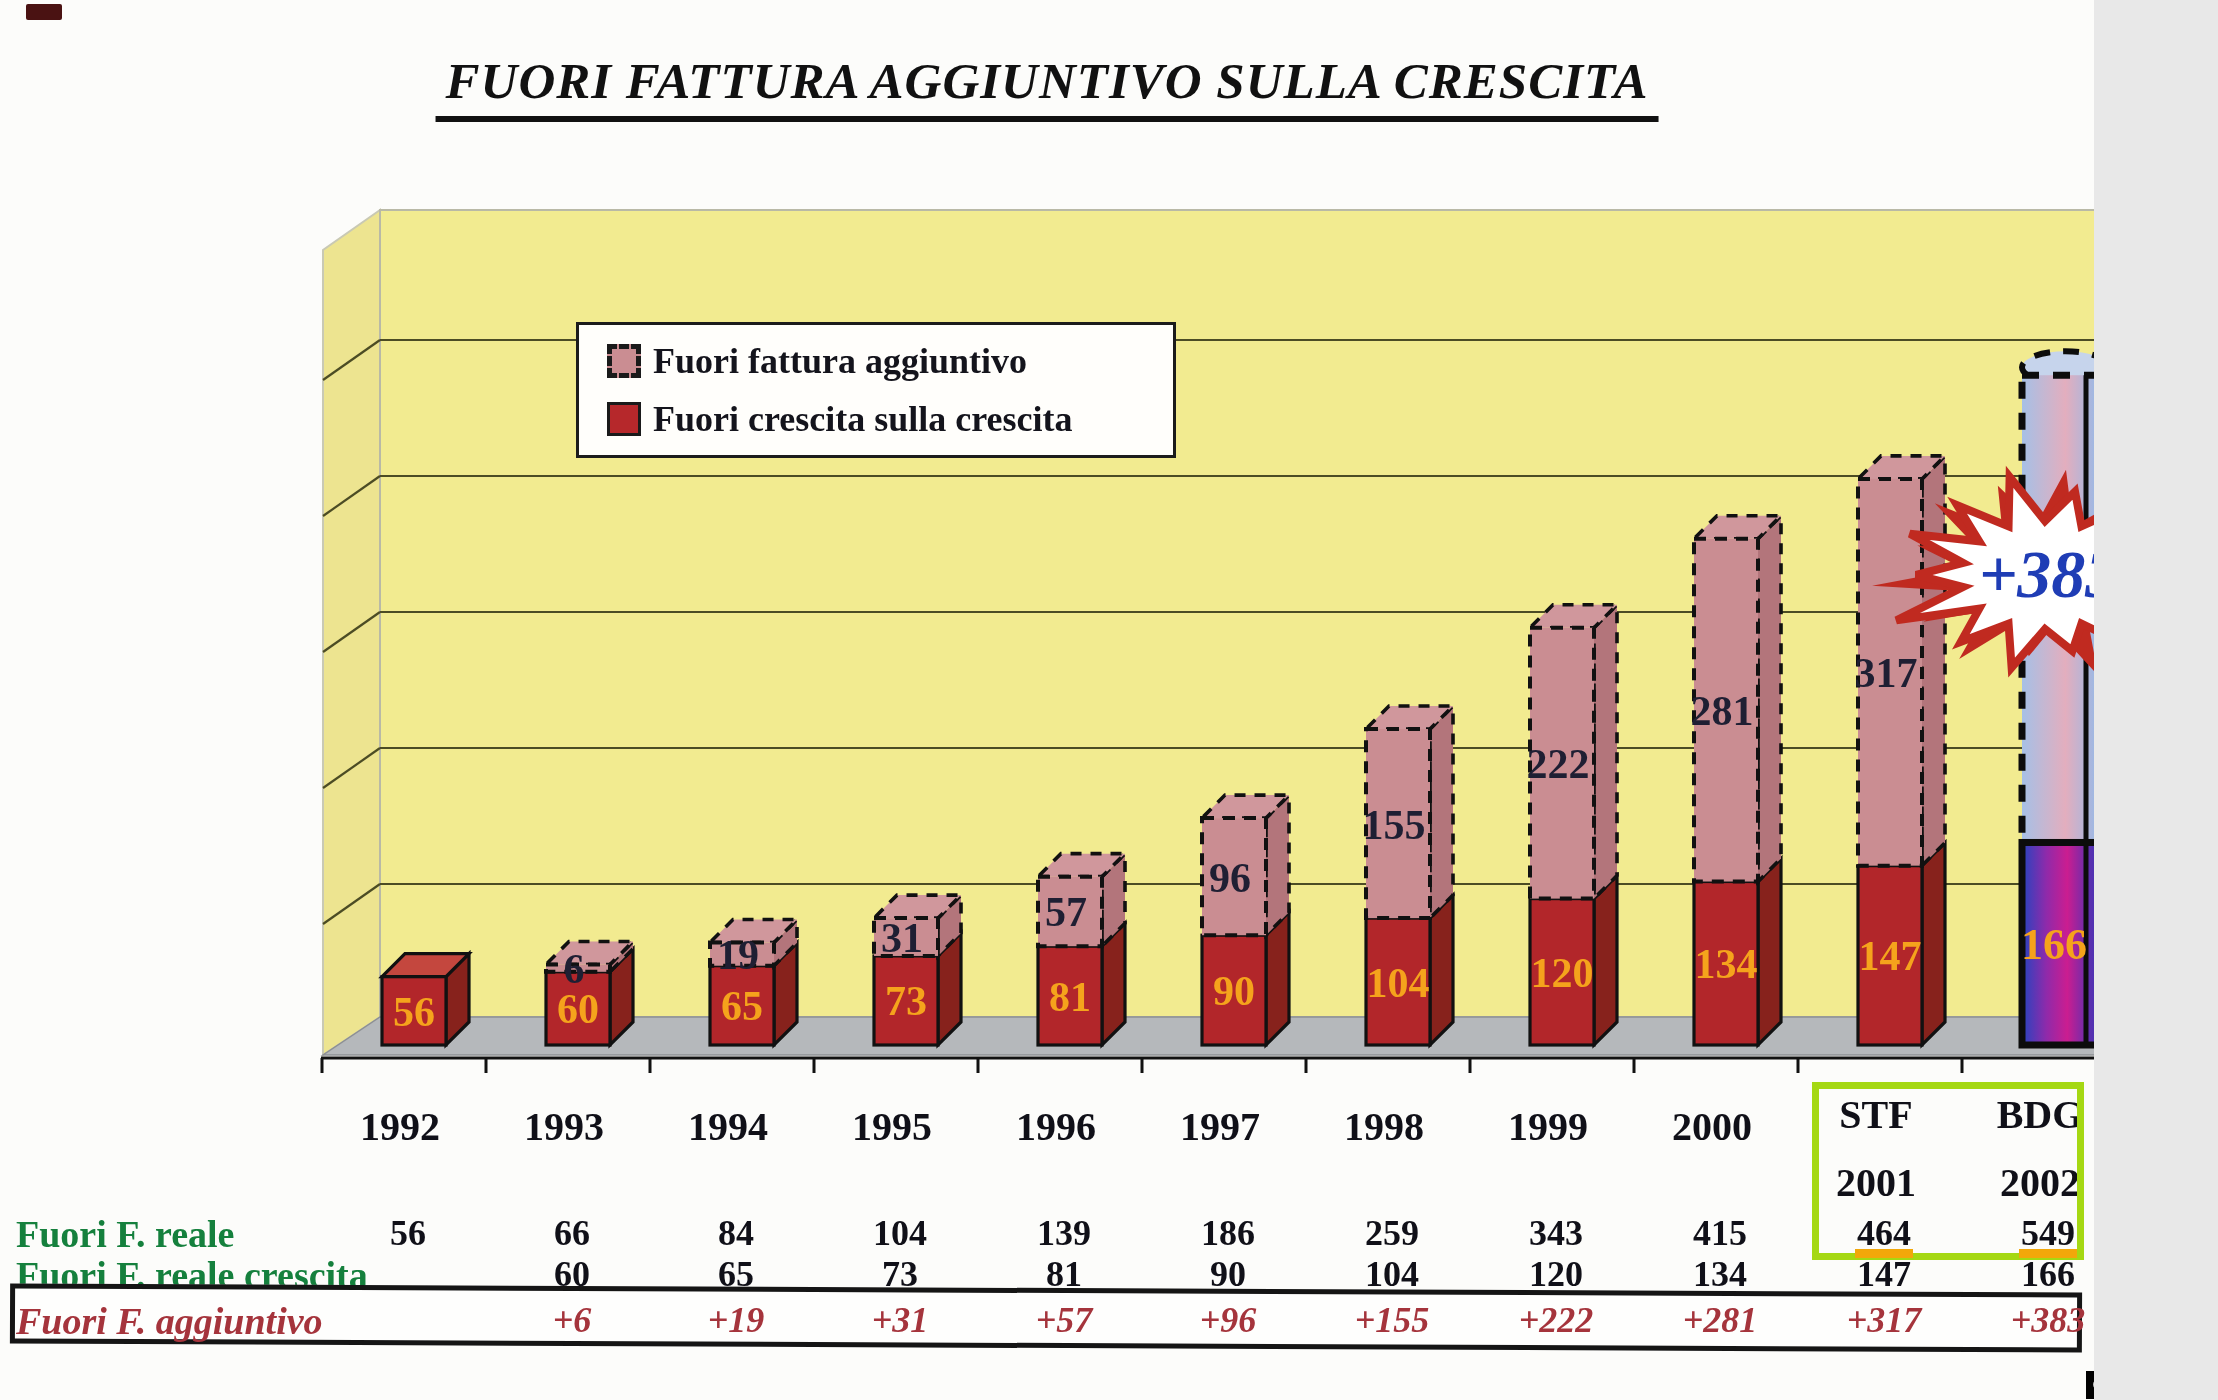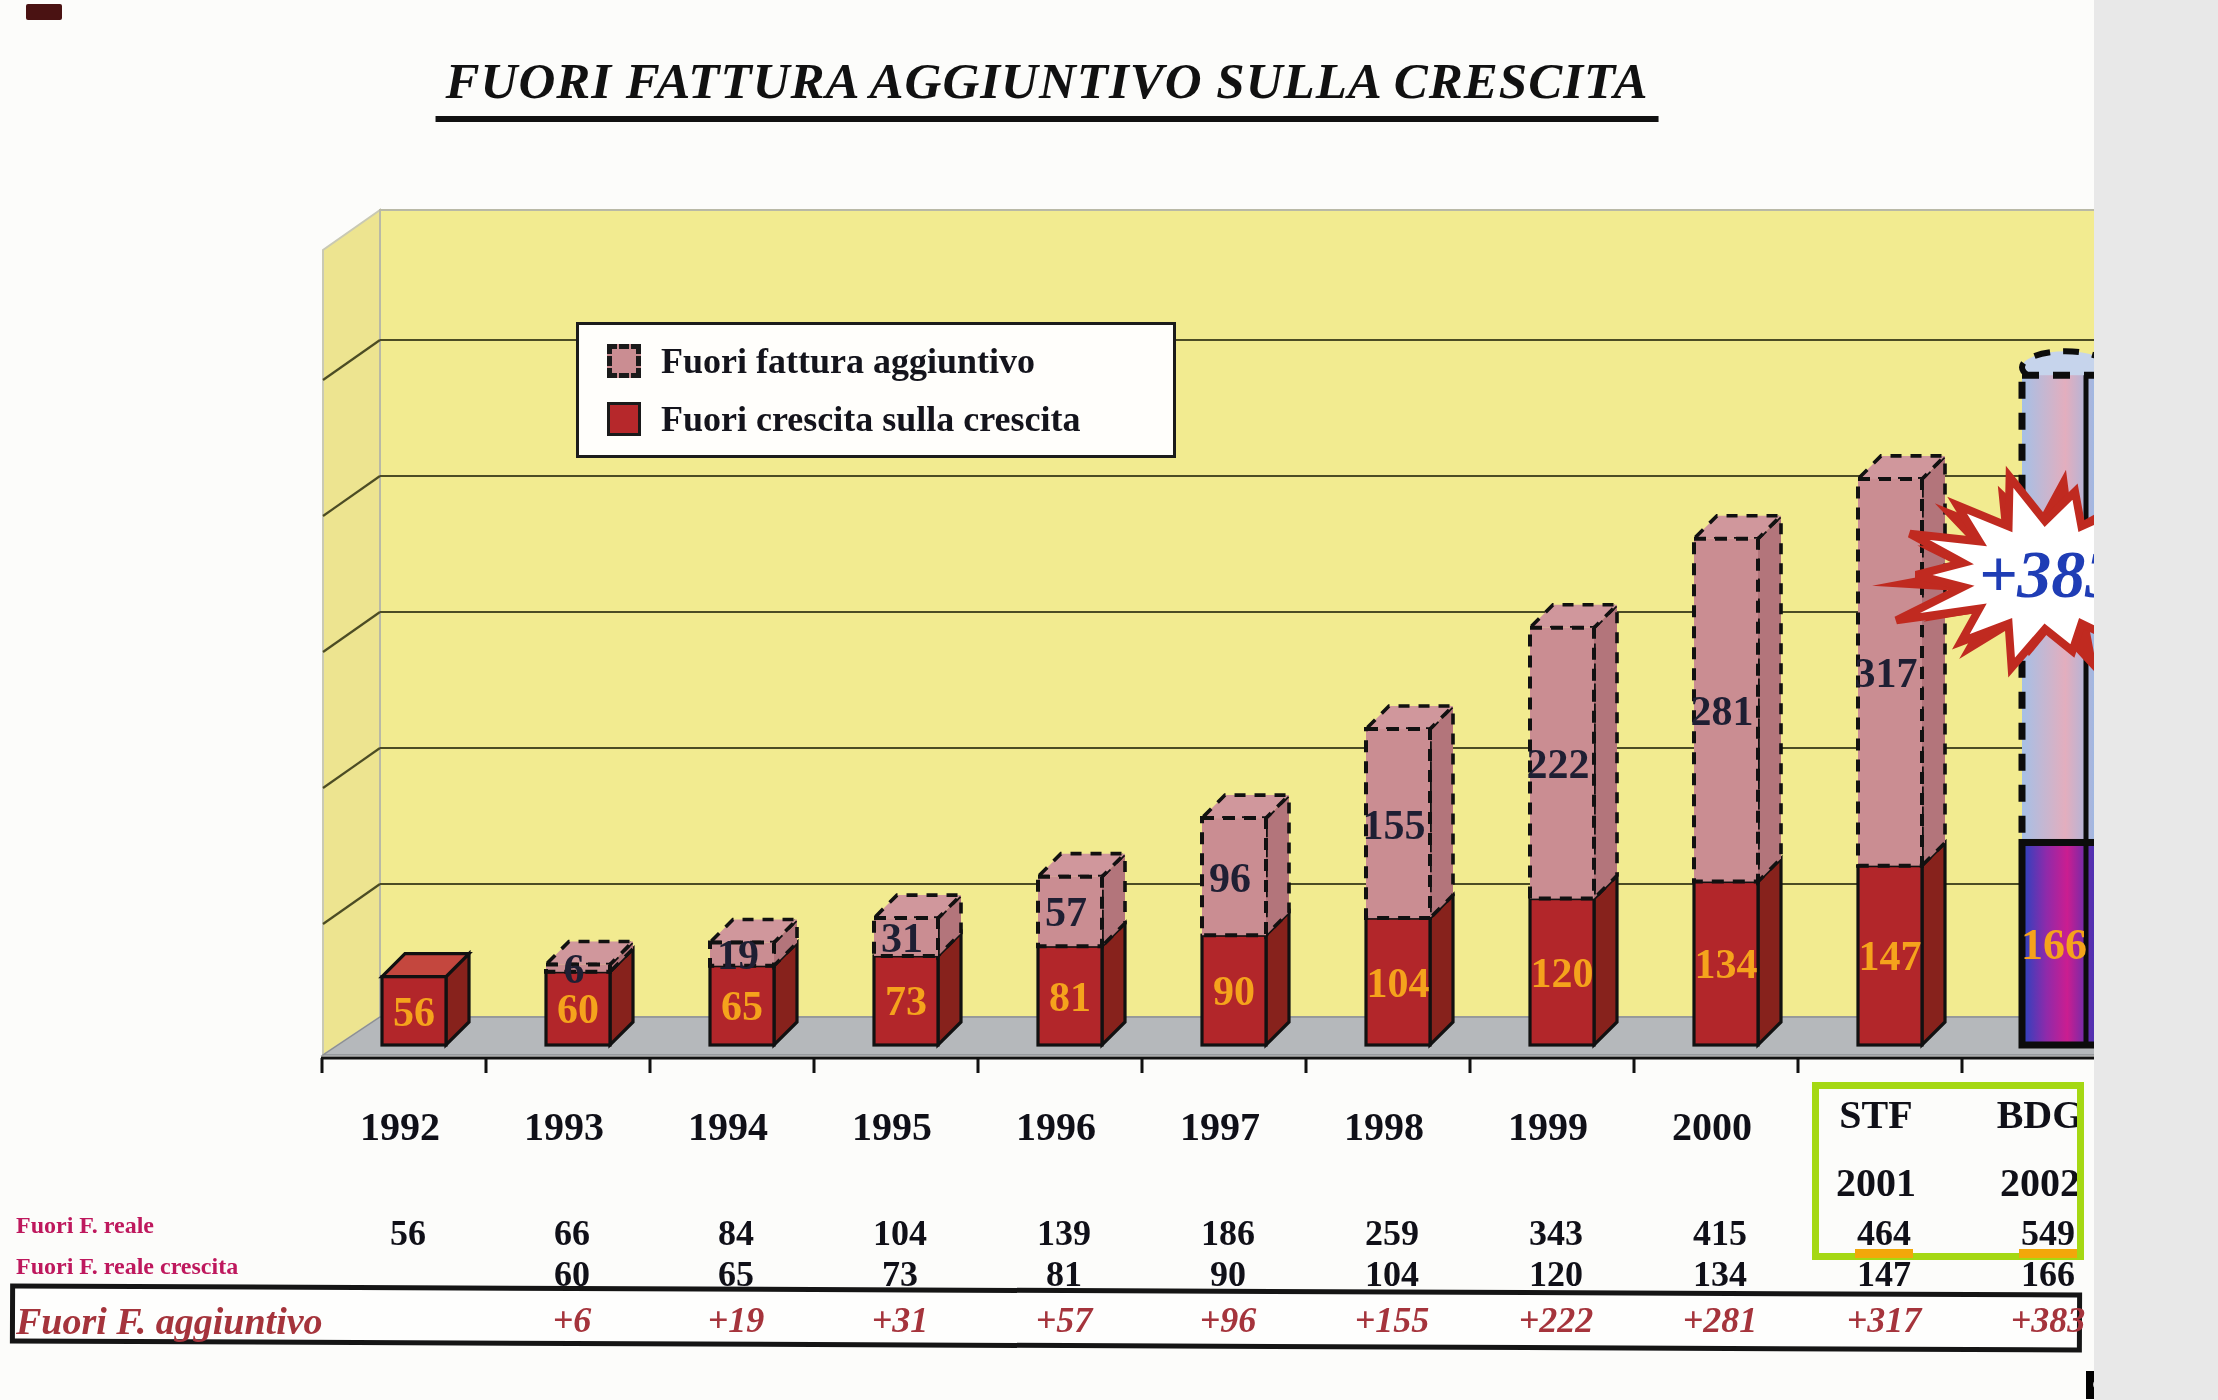--- a/index.html
+++ b/index.html
@@ -6,26 +6,26 @@
   .page{position:relative;width:2094px;height:1400px;background:#fcfcfa;overflow:hidden;
         font-family:"Liberation Serif","DejaVu Serif",serif;}
   .scan-mark{position:absolute;left:26px;top:4px;width:36px;height:16px;background:#4a1212;border-radius:2px;}
   .title{position:absolute;left:50%;top:52px;transform:translateX(-50%);margin:0;
          font-size:51px;font-weight:bold;font-style:italic;letter-spacing:1px;color:#111;
          border-bottom:6px solid #111;padding:0 10px 6px 10px;white-space:nowrap;}
   #chart{position:absolute;left:0;top:0;}
   .legend{position:absolute;left:576px;top:322px;width:600px;height:136px;background:#fffefb;
           border:3px solid #1c1c1c;box-sizing:border-box;display:flex;flex-direction:column;
           justify-content:space-evenly;padding-left:28px;}
-  .legend-row{display:flex;align-items:center;gap:20px;}
+  .legend-row{display:flex;align-items:center;gap:12px;}
   .sw{width:34px;height:34px;box-sizing:border-box;flex:0 0 auto;}
   .sw-pink{background:#ca8d92;border:5px dashed #1a1a1a;}
   .sw-red{background:#b6282b;border:3px solid #1a1a1a;}
   .legend-label{font-size:36px;font-weight:bold;color:#14141c;white-space:nowrap;}
-  .trow-label{position:absolute;left:16px;font-size:24px;font-weight:bold;color:#be185d;white-space:nowrap;}
+  .trow-label{position:absolute;left:16px;font-size:38px;font-weight:bold;color:#15803d;white-space:nowrap;}
   .tcell{position:absolute;transform:translateX(-50%);font-size:36px;font-weight:bold;color:#101018;white-space:nowrap;}
   .aggr .tcell{color:#a5343c;font-style:italic;}
   .aggr-label{color:#a5343c !important;font-style:italic;font-size:38px;font-family:Liberation Serif, serif;}
   .aggr-box{position:absolute;left:10px;top:1288px;width:2072px;height:60px;border:5px solid #151515;
             box-sizing:border-box;background:rgba(255,255,255,0.55);transform:rotate(0.25deg);}
   .green-box{position:absolute;left:1812px;top:1082px;width:272px;height:178px;
              border:7px solid #a5d813;box-sizing:border-box;}
   .uline{position:absolute;height:9px;background:#f2a70a;}
   .watermark{position:absolute;left:2086px;top:1371px;background:#000;color:#fff;
              font-family:"Liberation Sans","DejaVu Sans",sans-serif;font-size:19px;

